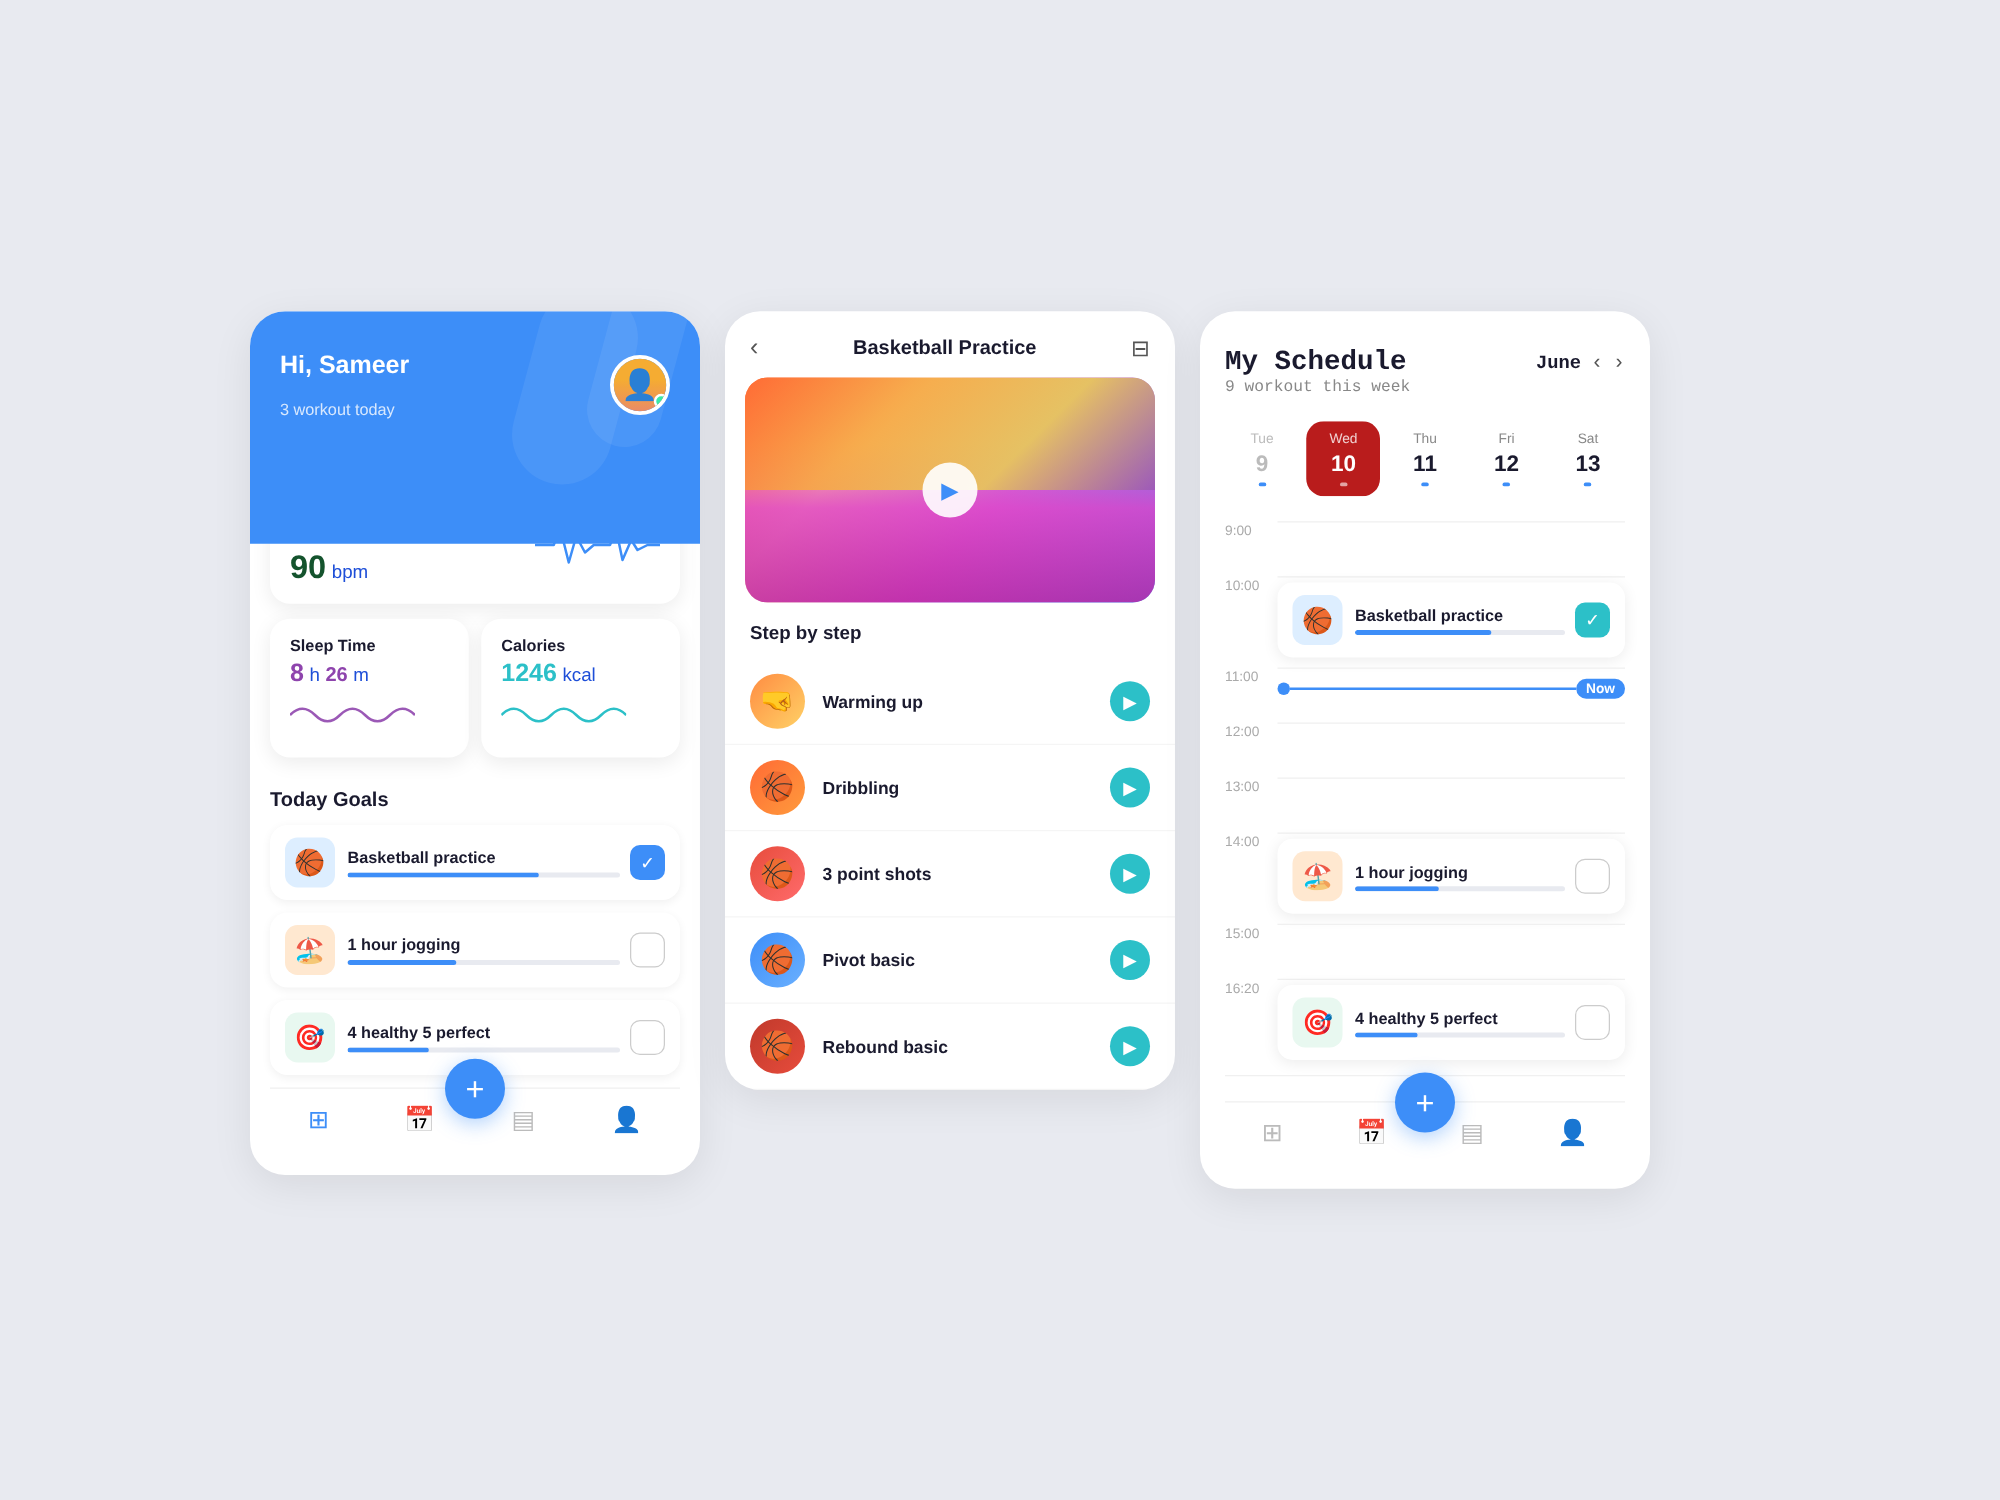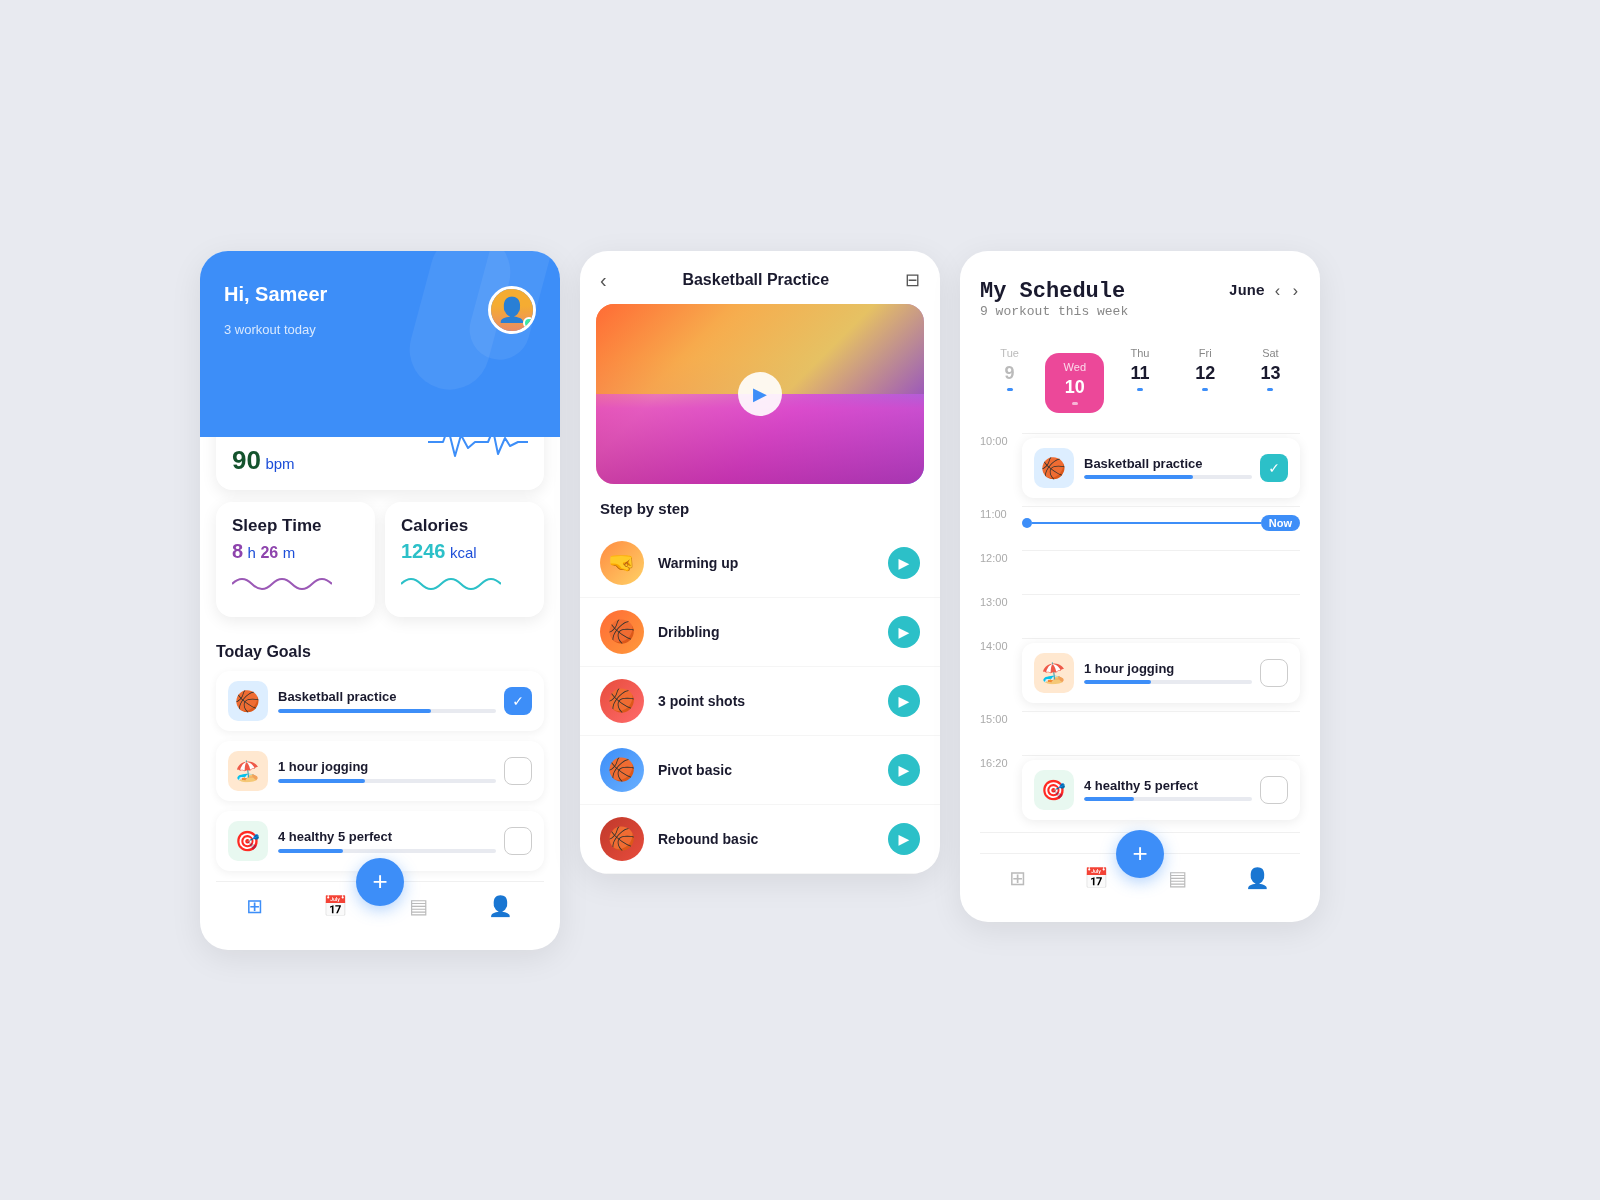--- a/index.html
+++ b/index.html
@@ -103,21 +103,21 @@
     }
 
     .stat-card {
       background: #fff;
       border-radius: 16px;
       padding: 14px 16px;
       box-shadow: 0 4px 16px rgba(0,0,0,0.08);
       margin-bottom: 12px;
     }
     .stat-label {
-      font-size: 17px;
+      font-size: 13px;
       font-weight: 600;
       color: #1a1a2e;
       margin-bottom: 4px;
     }
     .stat-value {
       font-size: 26px;
       font-weight: 700;
       color: #14532d;
     }
     .stat-unit {
@@ -356,23 +356,22 @@
       overflow: hidden;
     }
     .day-item {
       flex: 1;
       text-align: center;
       padding: 8px 4px;
       border-radius: 14px;
       cursor: pointer;
     }
     .day-item.active {
-      background: #ec4899;
+      background: #b91c1c;
       color: #fff;
-      margin-top: 14px;
     }
     .day-name {
       font-size: 11px;
       color: #888;
       margin-bottom: 4px;
     }
     .day-item.active .day-name { color: rgba(255,255,255,0.8); }
     .day-num {
       font-size: 18px;
       font-weight: 700;
@@ -678,20 +677,24 @@
       </div>
       <div class="day-item">
         <div class="day-name">Sat</div>
         <div class="day-num">13</div>
         <div class="day-dot"></div>
       </div>
     </div>
 
     <div class="timeline">
 
+      <div class="time-slot">
+        <div class="time-label">9:00</div>
+        <div class="slot-content"></div>
+      </div>
 
       <div class="time-slot">
         <div class="time-label">10:00</div>
         <div class="slot-content">
           <div class="event-card">
             <div class="event-icon" style="background:#ddeeff;">🏀</div>
             <div class="event-info">
               <div class="event-name">Basketball practice</div>
               <div class="event-bar-bg">
                 <div class="event-bar-fill" style="width:65%; background:#3d8ef8;"></div>

